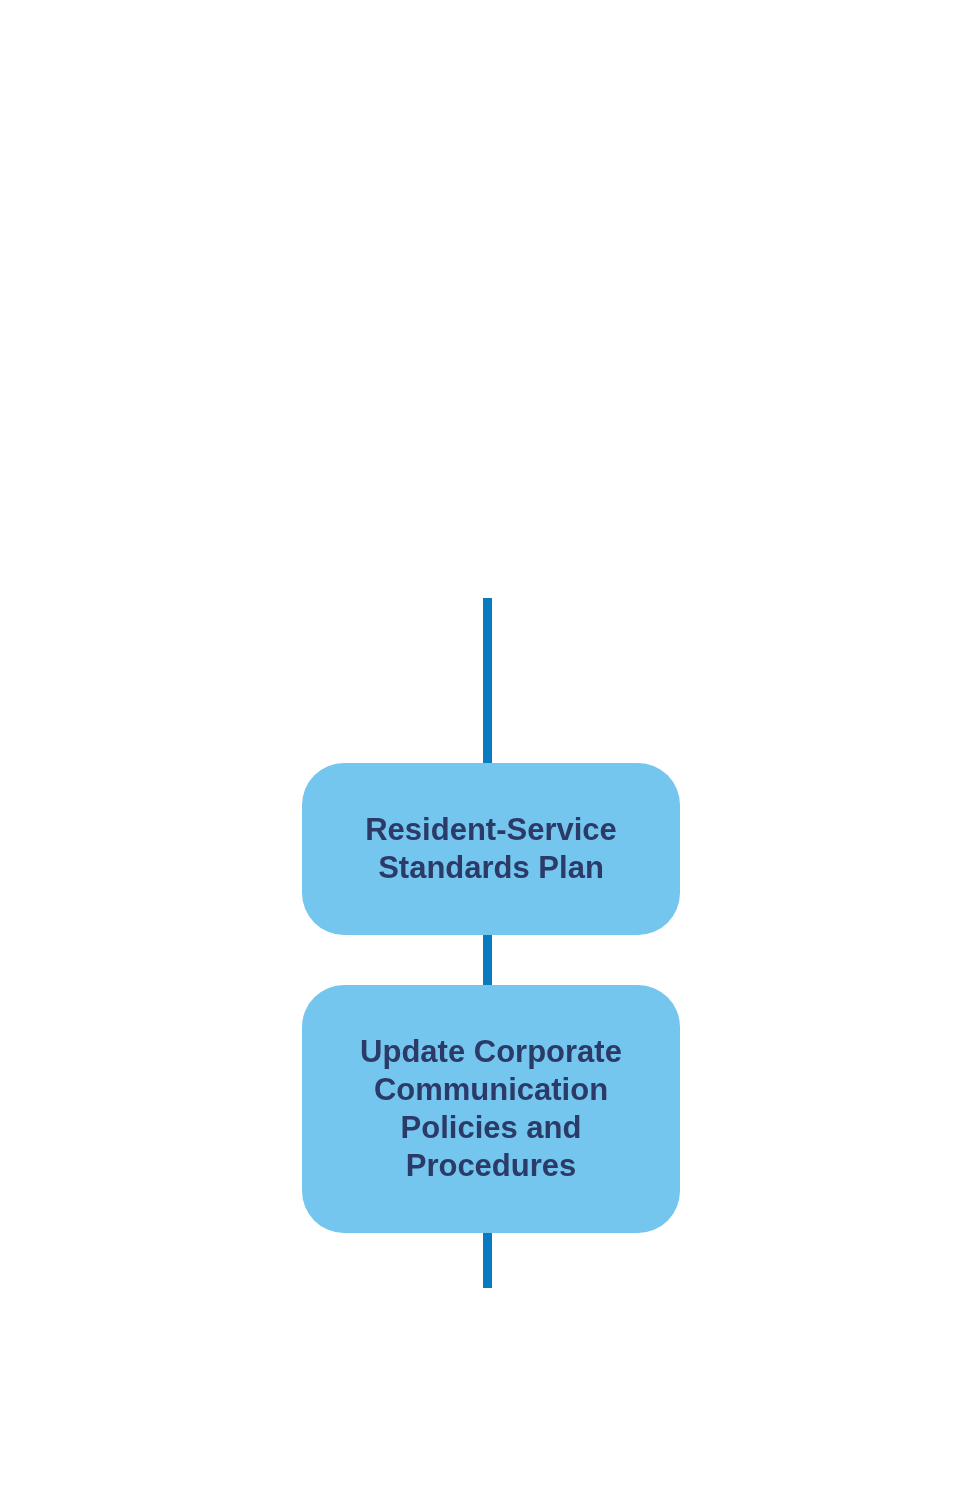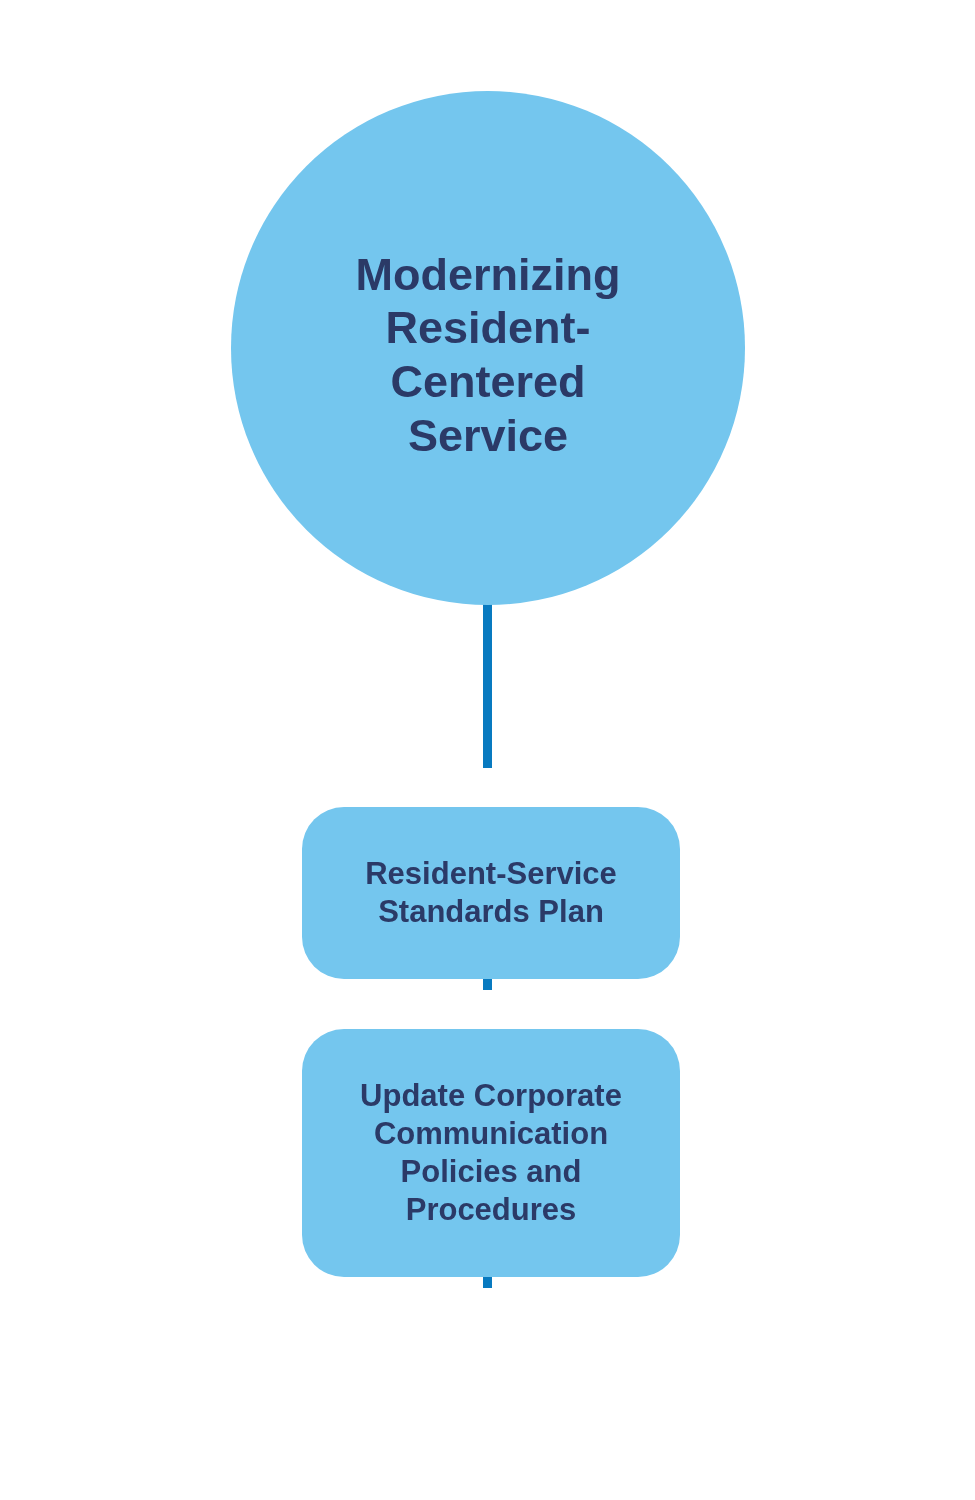--- a/index.html
+++ b/index.html
@@ -48,39 +48,35 @@
     font-size: 45px;
     line-height: 1.19;
     padding-top: 14px;
   }
   .node.box {
     left: 302px;
     width: 378px;
     border-radius: 42px;
     font-size: 31px;
     line-height: 1.22;
-    margin-top: 44px;
   }
   .node.box .label { width: 316px; }
   .node.box.b1 { top: 763px; height: 172px; }
   .node.box.b2 { top: 985px; height: 248px; align-items: center; }
   .node.box.b3 { top: 1283px; height: 123px; }
 </style>
 </head>
 <body>
 
 <div class="canvas">
 
   <div class="connector seg1"></div>
   <div class="connector seg2"></div>
   <div class="connector seg3"></div>
 
-  <div class="node circle">
-    <span class="label">Modernizing Resident-Centered Service</span>
-  </div>
 
   <div class="node box b1">
     <span class="label">Resident-Service Standards Plan</span>
   </div>
 
   <div class="node box b2">
     <span class="label">Update Corporate Communication Policies and Procedures</span>
   </div>
 
 

